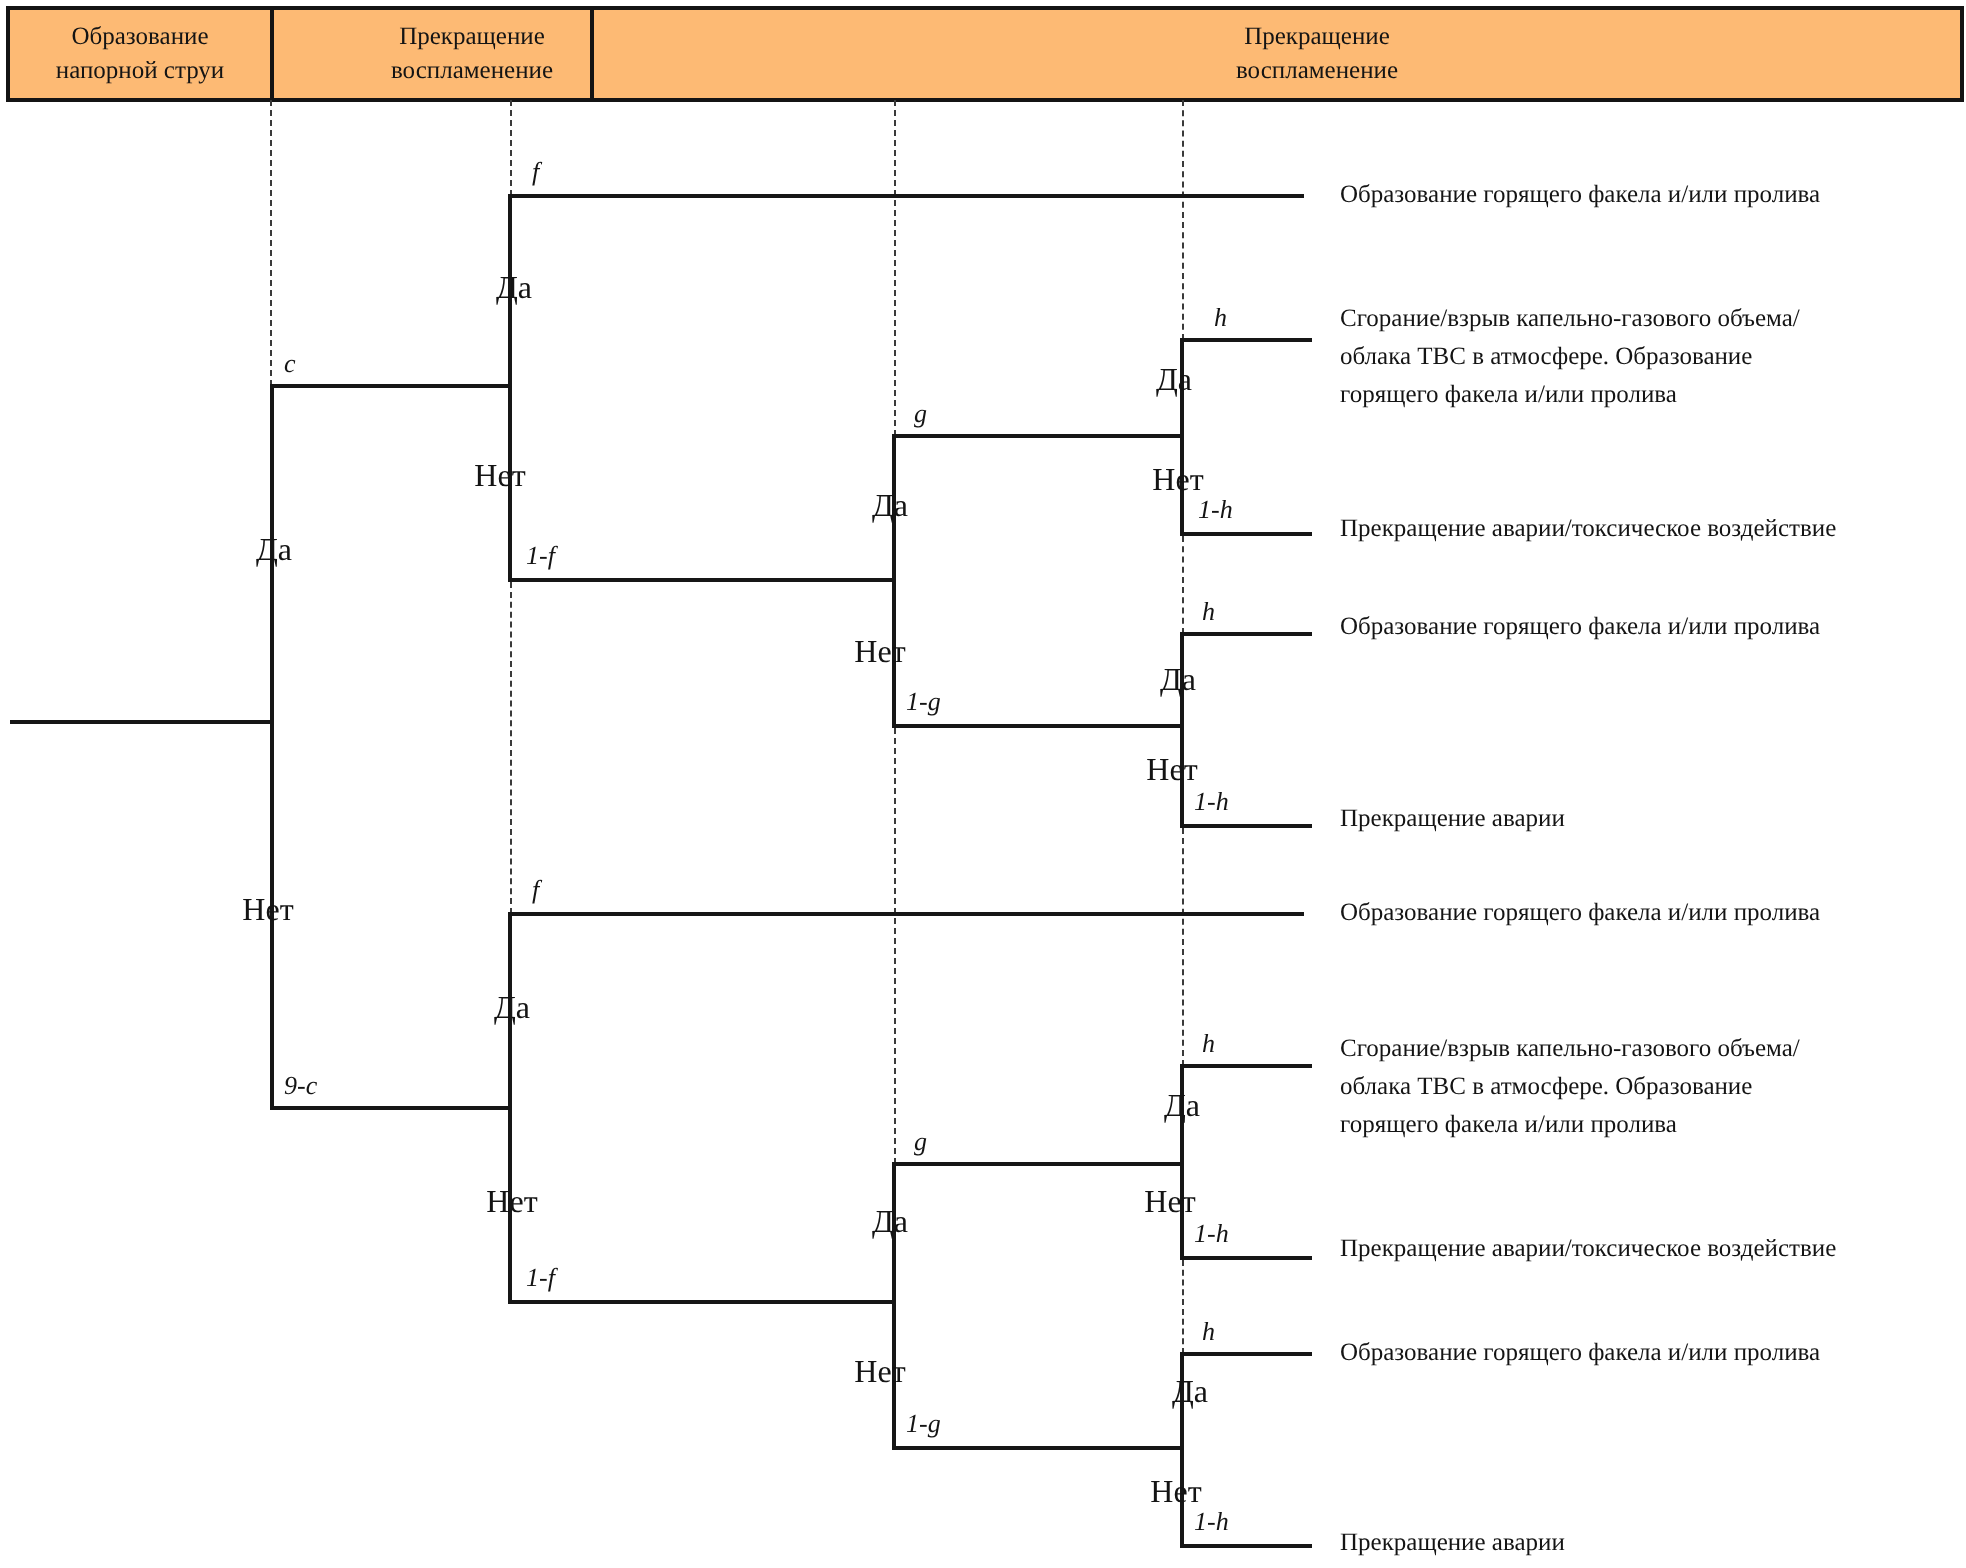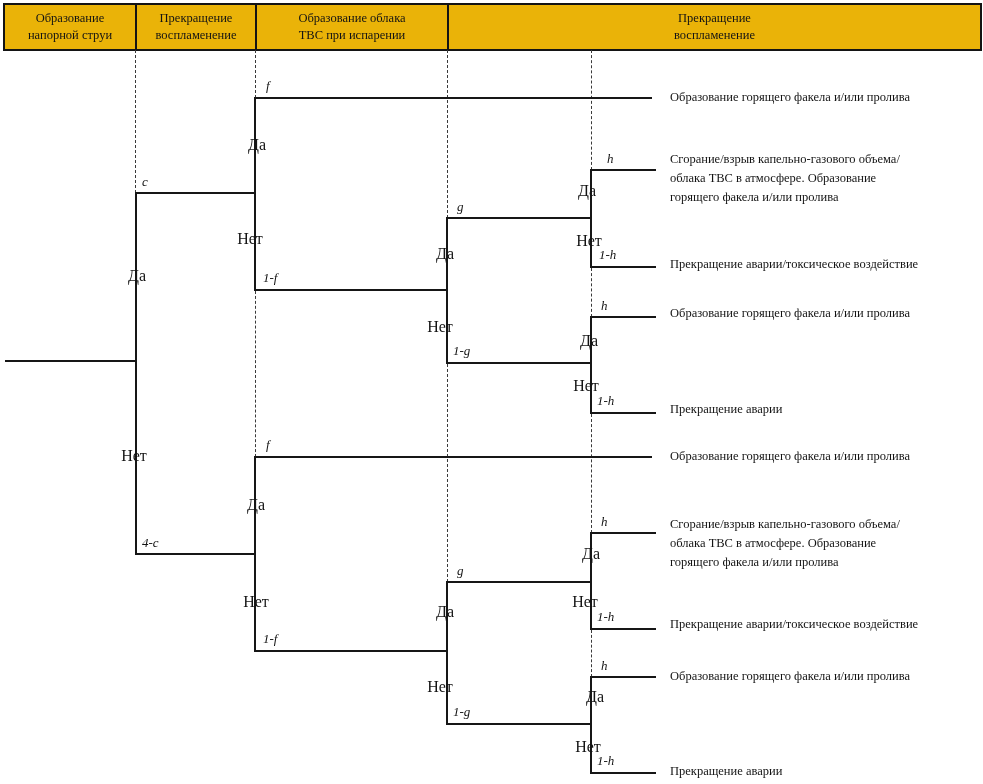--- a/index.html
+++ b/index.html
@@ -3,21 +3,21 @@
 <meta charset="utf-8">
 <style>
   html,body{margin:0;padding:0;background:#fff;}
   .page{
     position:relative;width:983px;height:784px;background:#fff;overflow:hidden;
     font-family:"Liberation Serif","DejaVu Serif",serif;color:#141414;
   }
   
   .header-box{
     position:absolute;left:3px;top:3px;width:975px;height:44px;
-    border:2px solid #141414;display:flex;box-sizing:content-box;background:#eab308;
+    border:2px solid #141414;display:flex;box-sizing:content-box;background:#fdba74;gap:40px;
   }
   .hcell{
     display:flex;align-items:center;justify-content:center;text-align:center;
     font-size:12.5px;line-height:1.35;white-space:pre-line;
     border-right:2px solid #141414;box-sizing:border-box;padding:0 2px;
   }
   .hcell:last-child{border-right:none;flex:1;}
   
   .hline{position:absolute;height:2px;background:#161616;}
   .vline{position:absolute;width:2px;background:#161616;}
@@ -30,22 +30,20 @@
 </head>
 <body>
 
 <div class="page">
 
   <div class="header-box">
     <div class="hcell" style="width:132px">Образование
 напорной струи</div>
     <div class="hcell" style="width:120px">Прекращение
 воспламенение</div>
-    <div class="hcell" style="width:192px">Образование облака
-ТВС при испарении</div>
     <div class="hcell" style="width:144px">Прекращение
 воспламенение</div>
   </div>
 
   <div class="dline" style="left:135px;top:50px;height:143px"></div>
   <div class="dline" style="left:255px;top:50px;height:48px"></div>
   <div class="dline" style="left:255px;top:291px;height:166px"></div>
   <div class="dline" style="left:447px;top:50px;height:168px"></div>
   <div class="dline" style="left:447px;top:364px;height:218px"></div>
   <div class="dline" style="left:591px;top:50px;height:120px"></div>
@@ -77,21 +75,21 @@
   <div class="vline" style="left:254px;top:97px;height:194px"></div>
   <div class="vline" style="left:446px;top:217px;height:147px"></div>
   <div class="vline" style="left:590px;top:169px;height:99px"></div>
   <div class="vline" style="left:590px;top:316px;height:98px"></div>
   <div class="vline" style="left:254px;top:456px;height:196px"></div>
   <div class="vline" style="left:446px;top:581px;height:144px"></div>
   <div class="vline" style="left:590px;top:532px;height:98px"></div>
   <div class="vline" style="left:590px;top:676px;height:98px"></div>
 
   <span class="prob" style="left:142px;top:175px">c</span>
-  <span class="prob" style="left:142px;top:536px">4-c</span>
+  <span class="prob" style="left:142px;top:536px">9-c</span>
   <span class="prob" style="left:266px;top:79px">f</span>
   <span class="prob" style="left:263px;top:271px">1-f</span>
   <span class="prob" style="left:457px;top:200px">g</span>
   <span class="prob" style="left:453px;top:344px">1-g</span>
   <span class="prob" style="left:607px;top:152px">h</span>
   <span class="prob" style="left:599px;top:248px">1-h</span>
   <span class="prob" style="left:601px;top:299px">h</span>
   <span class="prob" style="left:597px;top:394px">1-h</span>
   <span class="prob" style="left:266px;top:438px">f</span>
   <span class="prob" style="left:263px;top:632px">1-f</span>

